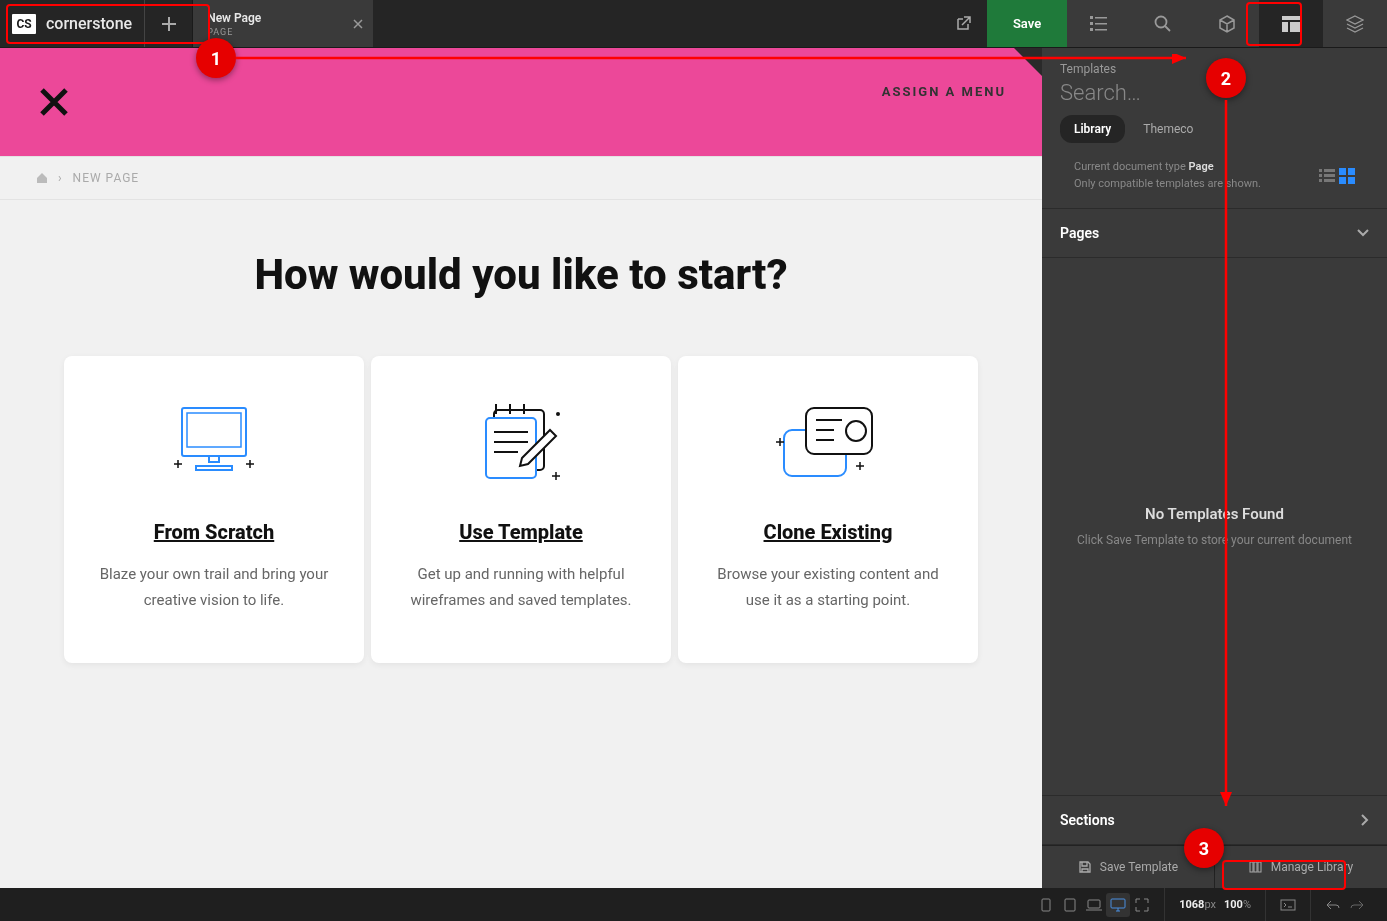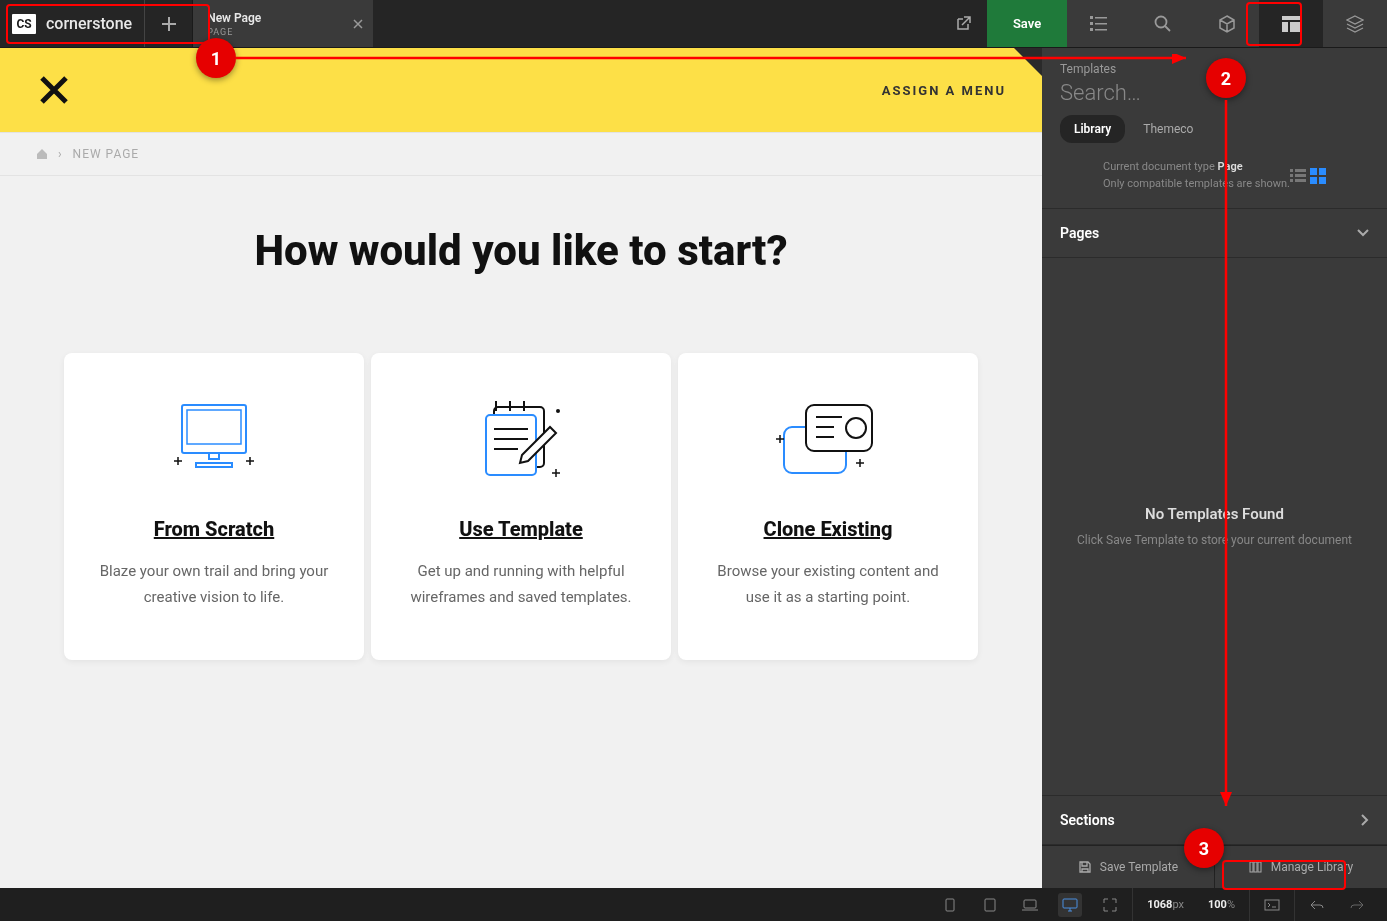--- a/index.html
+++ b/index.html
@@ -15,58 +15,58 @@
 .tab-close{position:absolute;right:10px;top:50%;transform:translateY(-50%);color:#999;font-size:16px;cursor:pointer}
 .top-spacer{flex:1}
 .top-ico{width:48px;display:flex;align-items:center;justify-content:center;color:#aaa;cursor:pointer}
 .save-btn{background:#1f7a3a;color:#fff;width:80px;display:flex;align-items:center;justify-content:center;font-size:13px;font-weight:600;cursor:pointer}
 .right-tools{display:flex;background:#3a3a3a}
 .rt{width:64px;display:flex;align-items:center;justify-content:center;color:#888;cursor:pointer}
 .rt.active{background:#252525;color:#ccc}
 
 .main{display:flex;height:840px}
 .canvas-wrap{flex:1;background:#f1f1f1;position:relative;display:flex;flex-direction:column}
-.header-area{background:#fde047;padding:24px 36px;display:flex;align-items:center;justify-content:space-between}
+.header-area{background:#ec4899;padding:36px 36px;display:flex;align-items:flex-start;justify-content:space-between}
 .logo-x{width:36px;height:36px;display:flex;align-items:center;justify-content:center}
 .assign{color:#333;font-size:13px;font-weight:700;letter-spacing:2px}
 .crumbs{background:#f1f1f1;padding:14px 36px;border-top:1px solid #e3e3e3;border-bottom:1px solid #e3e3e3;display:flex;align-items:center;gap:10px;color:#aaa;font-size:12px;letter-spacing:1px}
 .canvas-content{flex:1;background:#f1f1f1;padding:50px 40px;overflow:auto}
-.canvas-h1{text-align:center;font-size:42px;font-weight:800;color:#111;margin-bottom:78px}
+.canvas-h1{text-align:center;font-size:42px;font-weight:800;color:#111;margin-bottom:57px}
 .cards{display:flex;gap:7px;justify-content:center}
 .card{background:#fff;border-radius:8px;width:300px;padding:40px 30px 50px;text-align:center;box-shadow:0 2px 6px rgba(0,0,0,0.06)}
 .card-icon{height:100px;display:flex;align-items:flex-end;justify-content:center;margin-bottom:24px}
 .card h3{font-size:20px;font-weight:800;color:#111;text-decoration:underline;margin-bottom:18px}
 .card p{color:#666;font-size:15px;line-height:1.7}
 .corner-fold{position:absolute;top:0;right:0;width:0;height:0;border-left:28px solid transparent;border-top:28px solid #2a2a2a}
 
 .sidebar{width:345px;background:#3a3a3a;color:#ccc;display:flex;flex-direction:column}
 .sb-header{padding:14px 18px 4px;color:#999;font-size:12px}
 .sb-search{padding:0 18px 10px}
 .sb-search input{width:100%;background:transparent;border:none;outline:none;color:#888;font-size:22px;font-weight:300}
 .sb-search input::placeholder{color:#888}
 .sb-tabs{display:flex;padding:0 18px;gap:4px}
 .sb-tab{padding:7px 14px;font-size:12px;color:#aaa;border-radius:12px;cursor:pointer}
 .sb-tab.active{background:#252525;color:#fff;font-weight:600}
-.sb-info{padding:16px 18px;display:flex;align-items:center;justify-content:center}
+.sb-info{padding:16px 32px;display:flex;align-items:center;justify-content:space-between}
 .sb-info-text{font-size:11px;color:#888;line-height:1.5}
 .sb-info-text b{color:#ddd;font-weight:600}
 .view-toggle{display:flex;gap:4px}
 .vt{width:16px;height:16px;cursor:pointer}
 .section-row{padding:16px 18px;display:flex;align-items:center;justify-content:space-between;border-top:1px solid rgba(0,0,0,0.25);border-bottom:1px solid rgba(0,0,0,0.25);cursor:pointer}
 .section-row span{font-size:14px;font-weight:600;color:#fff}
 .empty{flex:1;display:flex;flex-direction:column;align-items:center;justify-content:center;text-align:center;padding:20px}
 .empty h4{font-size:15px;color:#ddd;font-weight:600;margin-bottom:8px}
 .empty p{font-size:12px;color:#888;line-height:1.5}
 .sb-footer{display:flex;border-top:1px solid #222}
 .sb-fbtn{flex:1;padding:14px 12px;display:flex;align-items:center;gap:8px;font-size:12px;color:#aaa;cursor:pointer;justify-content:center}
 .sb-fbtn:first-child{border-right:1px solid #222}
 
 .bottombar{height:33px;background:#1f1f1f;display:flex;align-items:center;padding:0 8px;color:#888;font-size:11px;position:absolute;bottom:0;left:0;right:0}
 .bb-spacer{flex:1}
-.bb-group{display:flex;align-items:center;gap:16px;padding:0 10px;height:100%}
+.bb-group{display:flex;align-items:center;gap:0;padding:0 10px;height:100%}
 .bb-sep{width:1px;height:100%;background:#333}
 .bb-ico{width:24px;height:24px;display:flex;align-items:center;justify-content:center;cursor:pointer;border-radius:3px}
 .bb-ico.active{background:#333;color:#4a90e2}
 .bb-val{padding:0 4px}
 
 .an-box{position:absolute;border:2px solid #ff0000;border-radius:4px;pointer-events:none}
 .an-circle{position:absolute;width:40px;height:40px;background:#e60000;border-radius:50%;display:flex;align-items:center;justify-content:center;color:#fff;font-weight:700;font-size:18px;pointer-events:none;box-shadow:0 2px 6px rgba(0,0,0,0.4)}
 .an-arrow{position:absolute;pointer-events:none}
 svg{display:block}
 </style>

